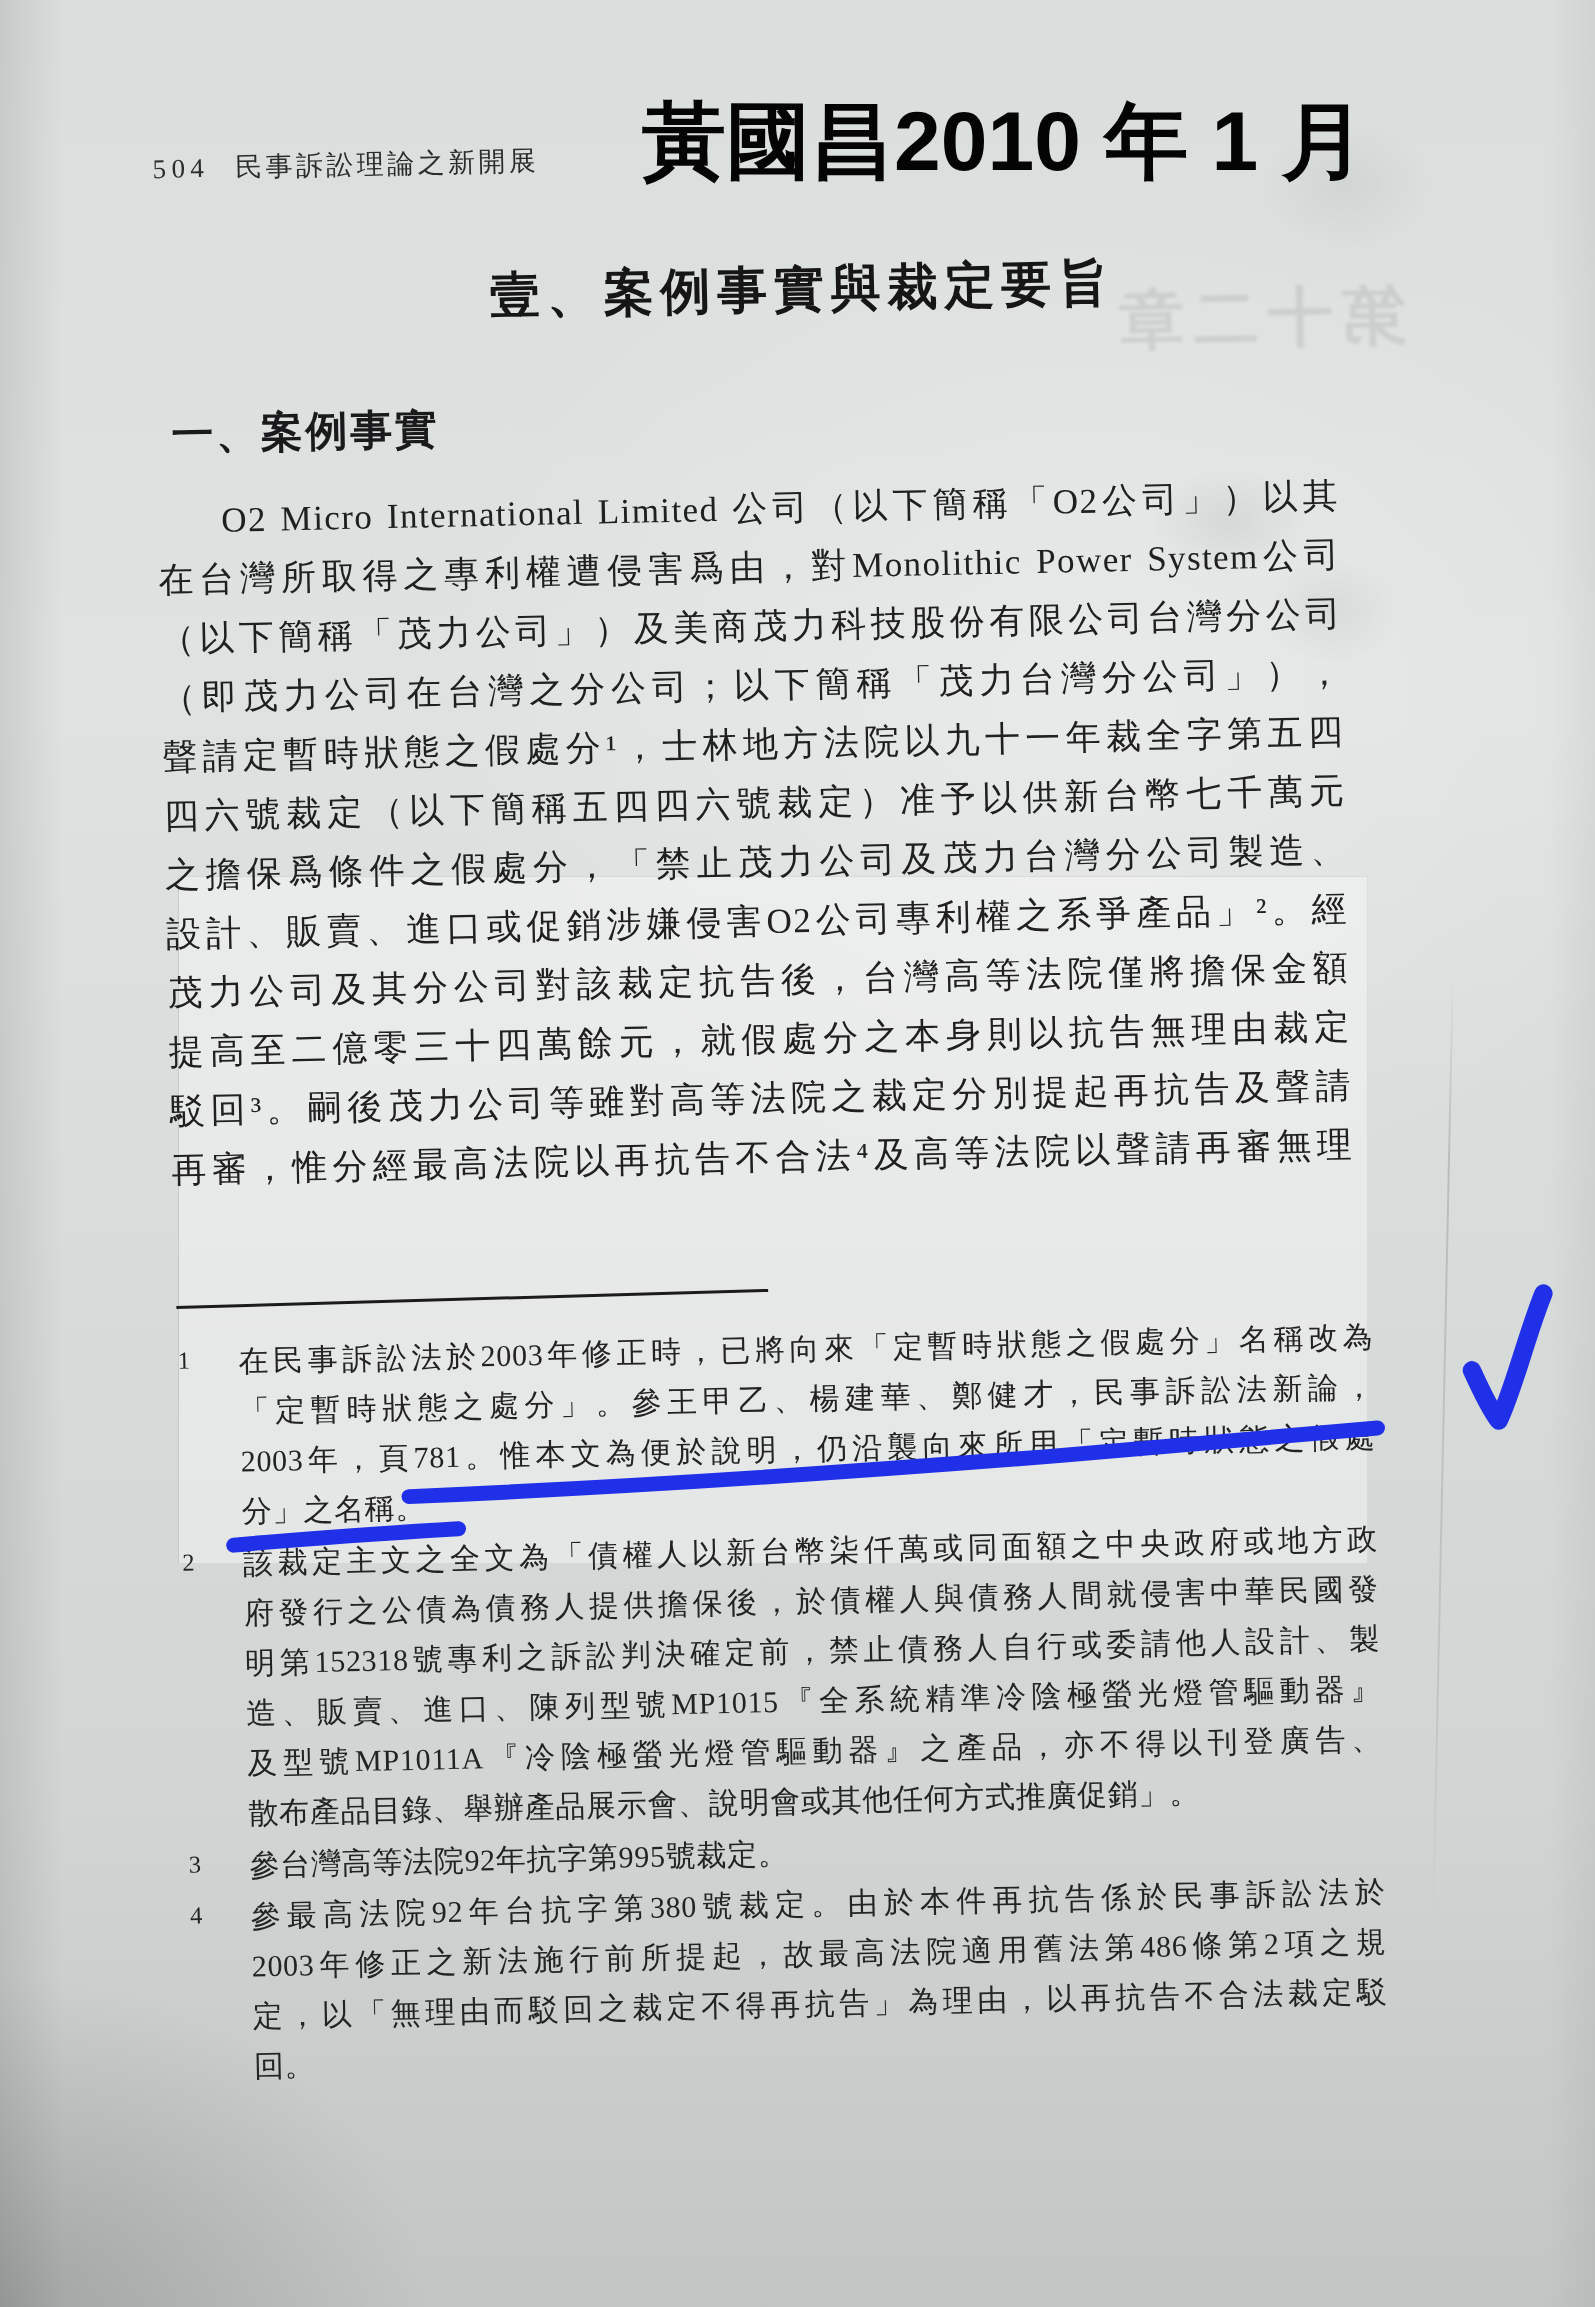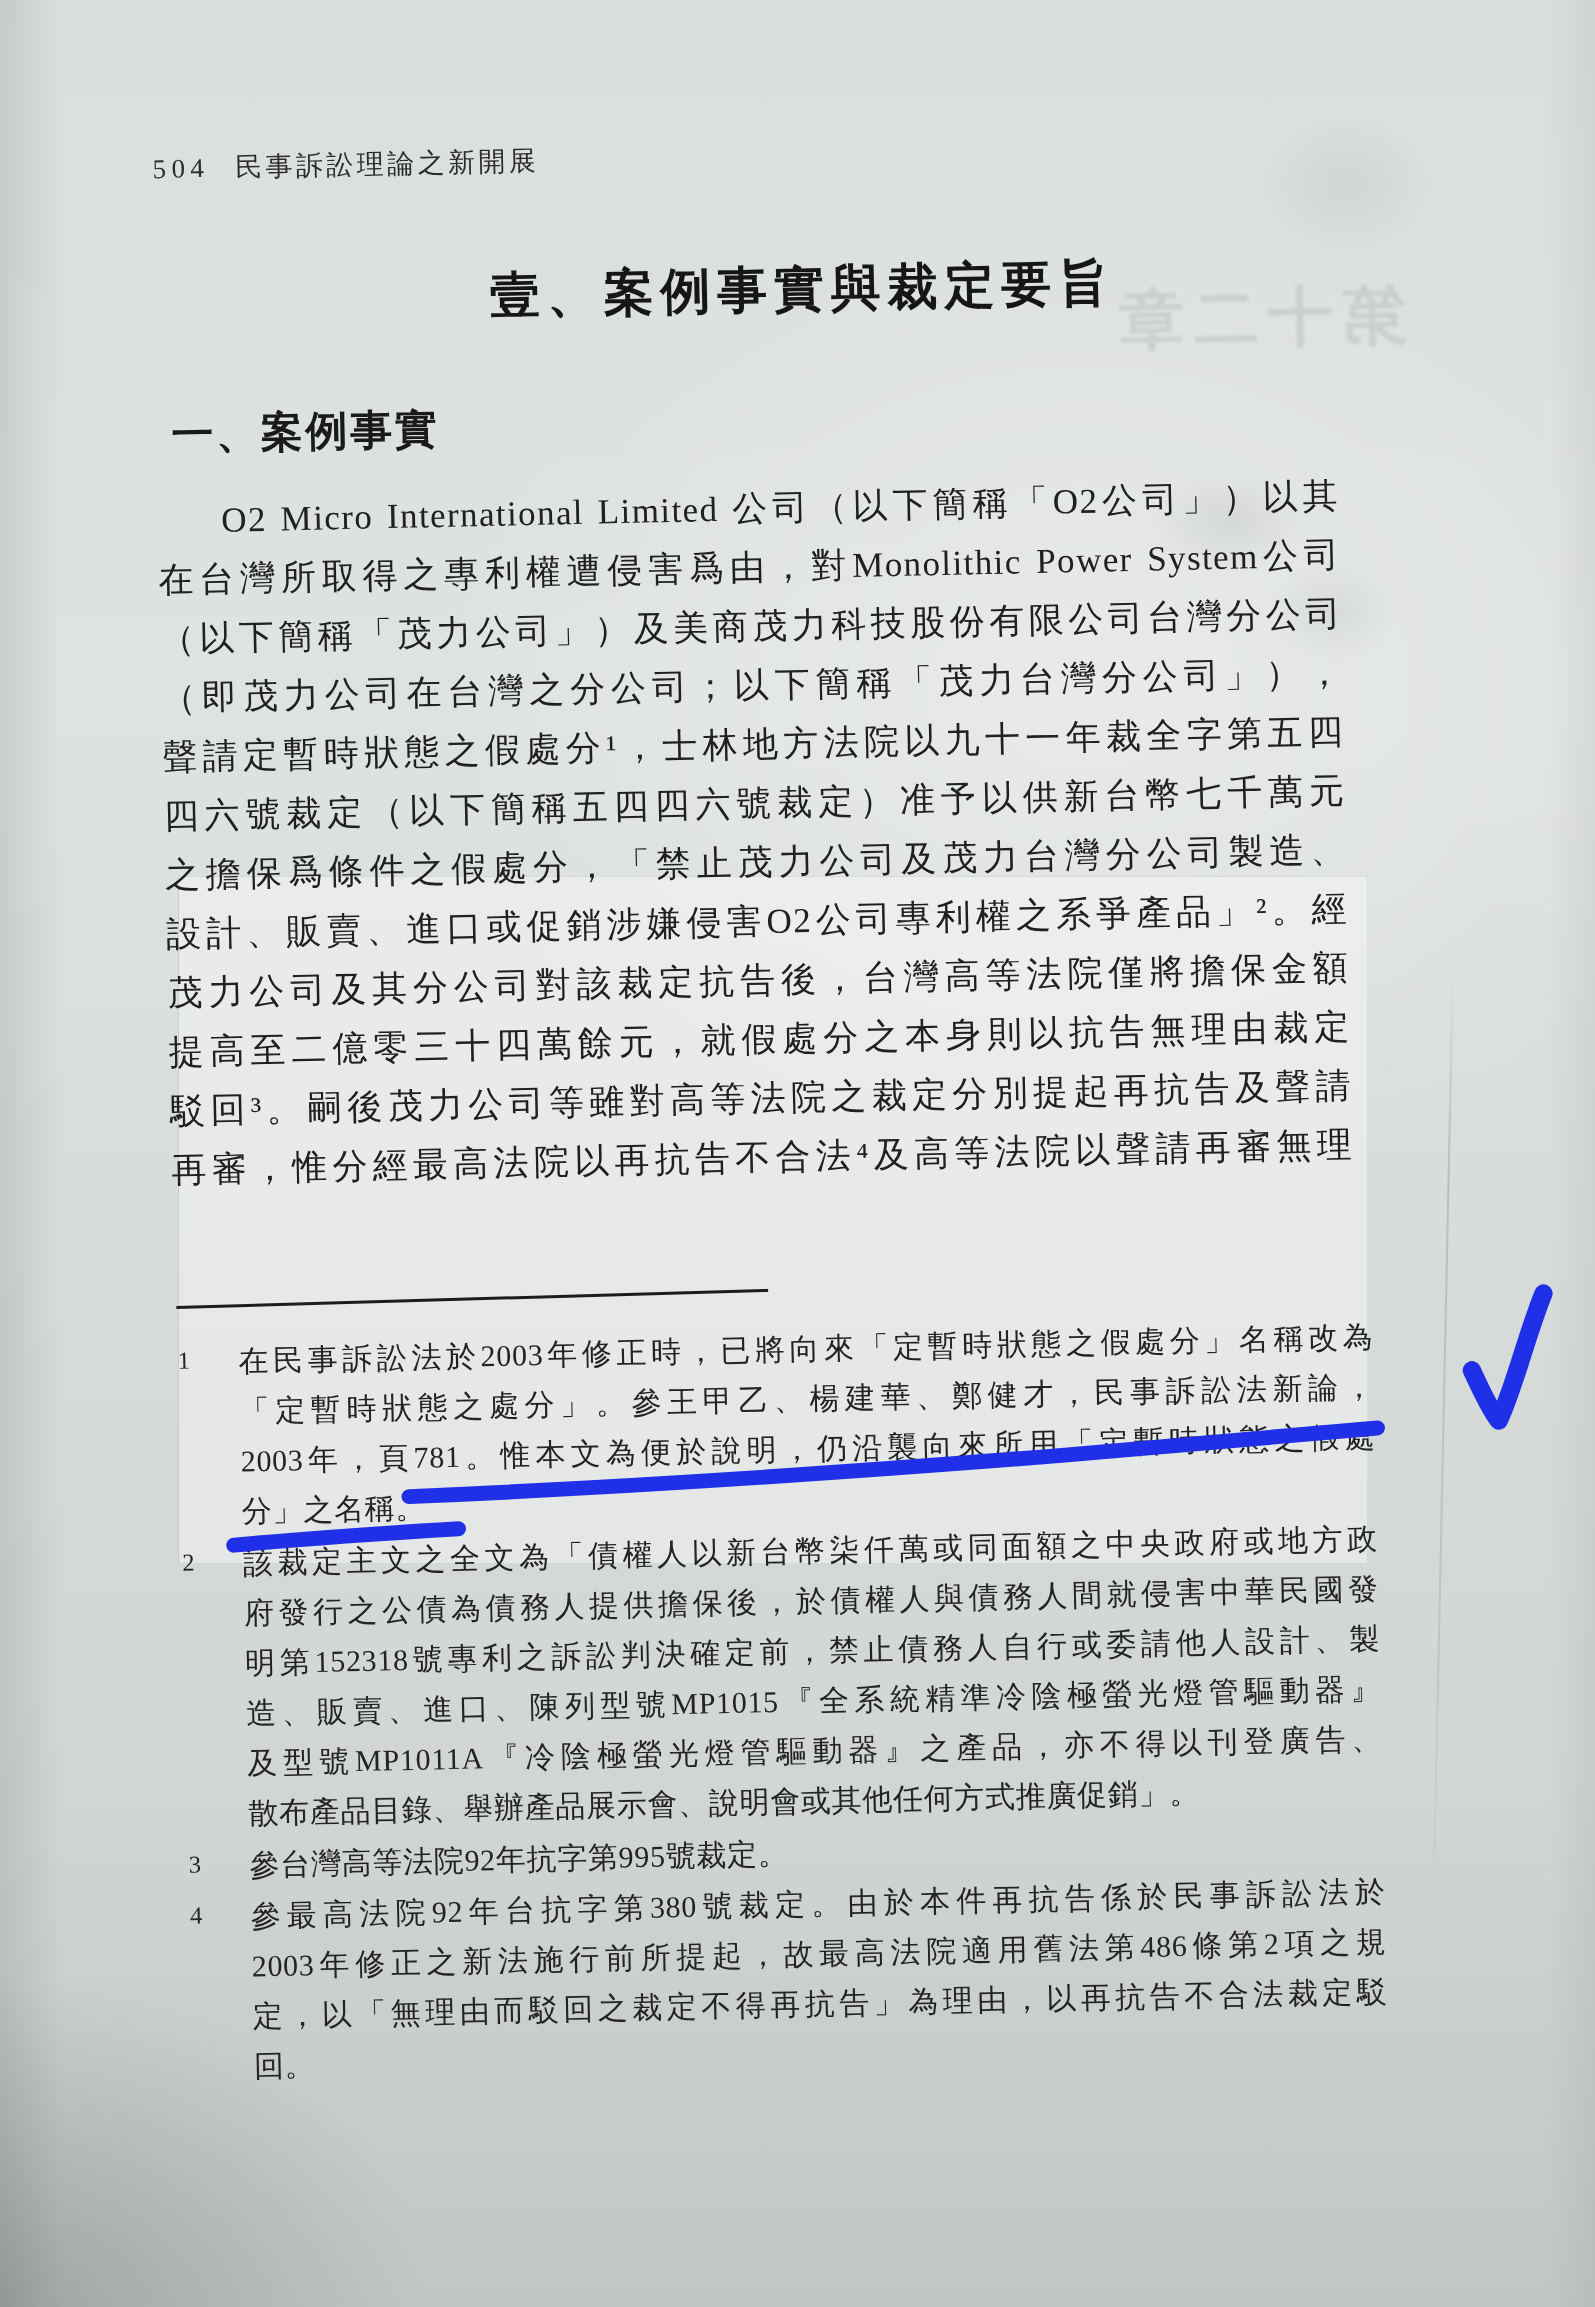--- a/index.html
+++ b/index.html
@@ -168,15 +168,16 @@
     </div>
 
     <svg class="ink" width="1595" height="2307" viewBox="0 0 2352 3401">
       <path d="M 592 2214 C 880 2208, 1250 2192, 1560 2174 C 1770 2161, 1940 2150, 2022 2144" fill="none" stroke="#2030e8" stroke-width="22" stroke-linecap="round"></path>
       <path d="M 332 2280 C 430 2273, 560 2267, 664 2263" fill="none" stroke="#2030e8" stroke-width="22" stroke-linecap="round"></path>
       <path d="M 2163 2062 C 2175 2090, 2188 2120, 2201 2137 C 2224 2092, 2246 2008, 2271 1951" fill="none" stroke="#2030e8" stroke-width="27" stroke-linecap="round" stroke-linejoin="round"></path>
     </svg>
 
   </div>
 
+  <div class="overlay-note">黃國昌2010 年 1 月</div>
 
 </div>
 
 
 </body></html>

